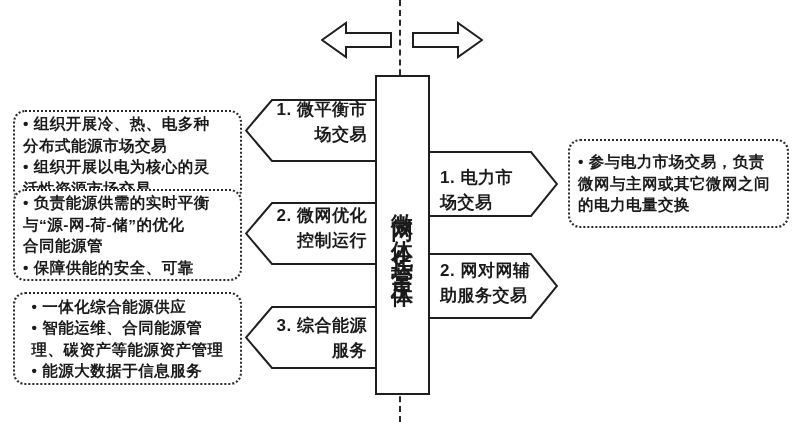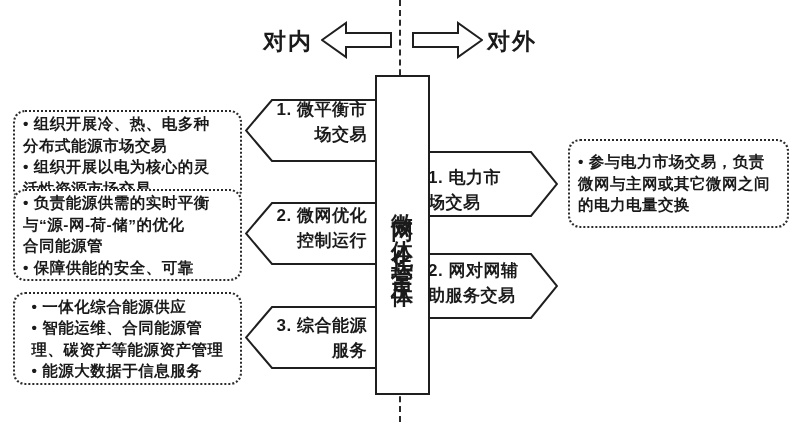--- a/index.html
+++ b/index.html
@@ -58,21 +58,21 @@
   }
   .pentagon-arrow .arrow-label.align-right {
     justify-content: flex-end;
     text-align: right;
     padding-right: 10px;
     padding-left: 26px;
   }
   .pentagon-arrow .arrow-label.align-left {
     justify-content: flex-start;
     text-align: left;
-    padding-left: 0;
+    padding-left: 12px;
     padding-right: 26px;
     margin-top: 11px;
   }
   .center-box {
     position: absolute;
     left: 375px;
     top: 75px;
     width: 55px;
     height: 320px;
     background: #ffffff;
@@ -123,31 +123,29 @@
     stroke-width: 2;
   }
 </style>
 </head>
 <body>
 
 <div id="canvas">
 
   <div class="center-divider"></div>
 
-  <div class="dir-label" style="left:263px; top:26px;">对内</div>
 
   <svg class="block-arrow" style="left:321px; top:21px;" width="71" height="38" viewBox="0 0 71 38">
     <polygon points="1,19 25,2 25,12 70,12 70,26 25,26 25,36"></polygon>
   </svg>
 
   <svg class="block-arrow" style="left:412px; top:21px;" width="71" height="38" viewBox="0 0 71 38">
     <polygon points="70,19 46,2 46,12 1,12 1,26 46,26 46,36"></polygon>
   </svg>
 
-  <div class="dir-label" style="left:487px; top:26px;">对外</div>
 
   <div class="dashed-box left-col" id="internal-box-1">
     <span>• 组织开展冷、热、电多种
 分布式能源市场交易
 • 组织开展以电为核心的灵
 活性资源市场交易</span>
   </div>
   <div class="dashed-box left-col" id="internal-box-2">
     <span>• 负责能源供需的实时平衡
 与“源-网-荷-储”的优化

